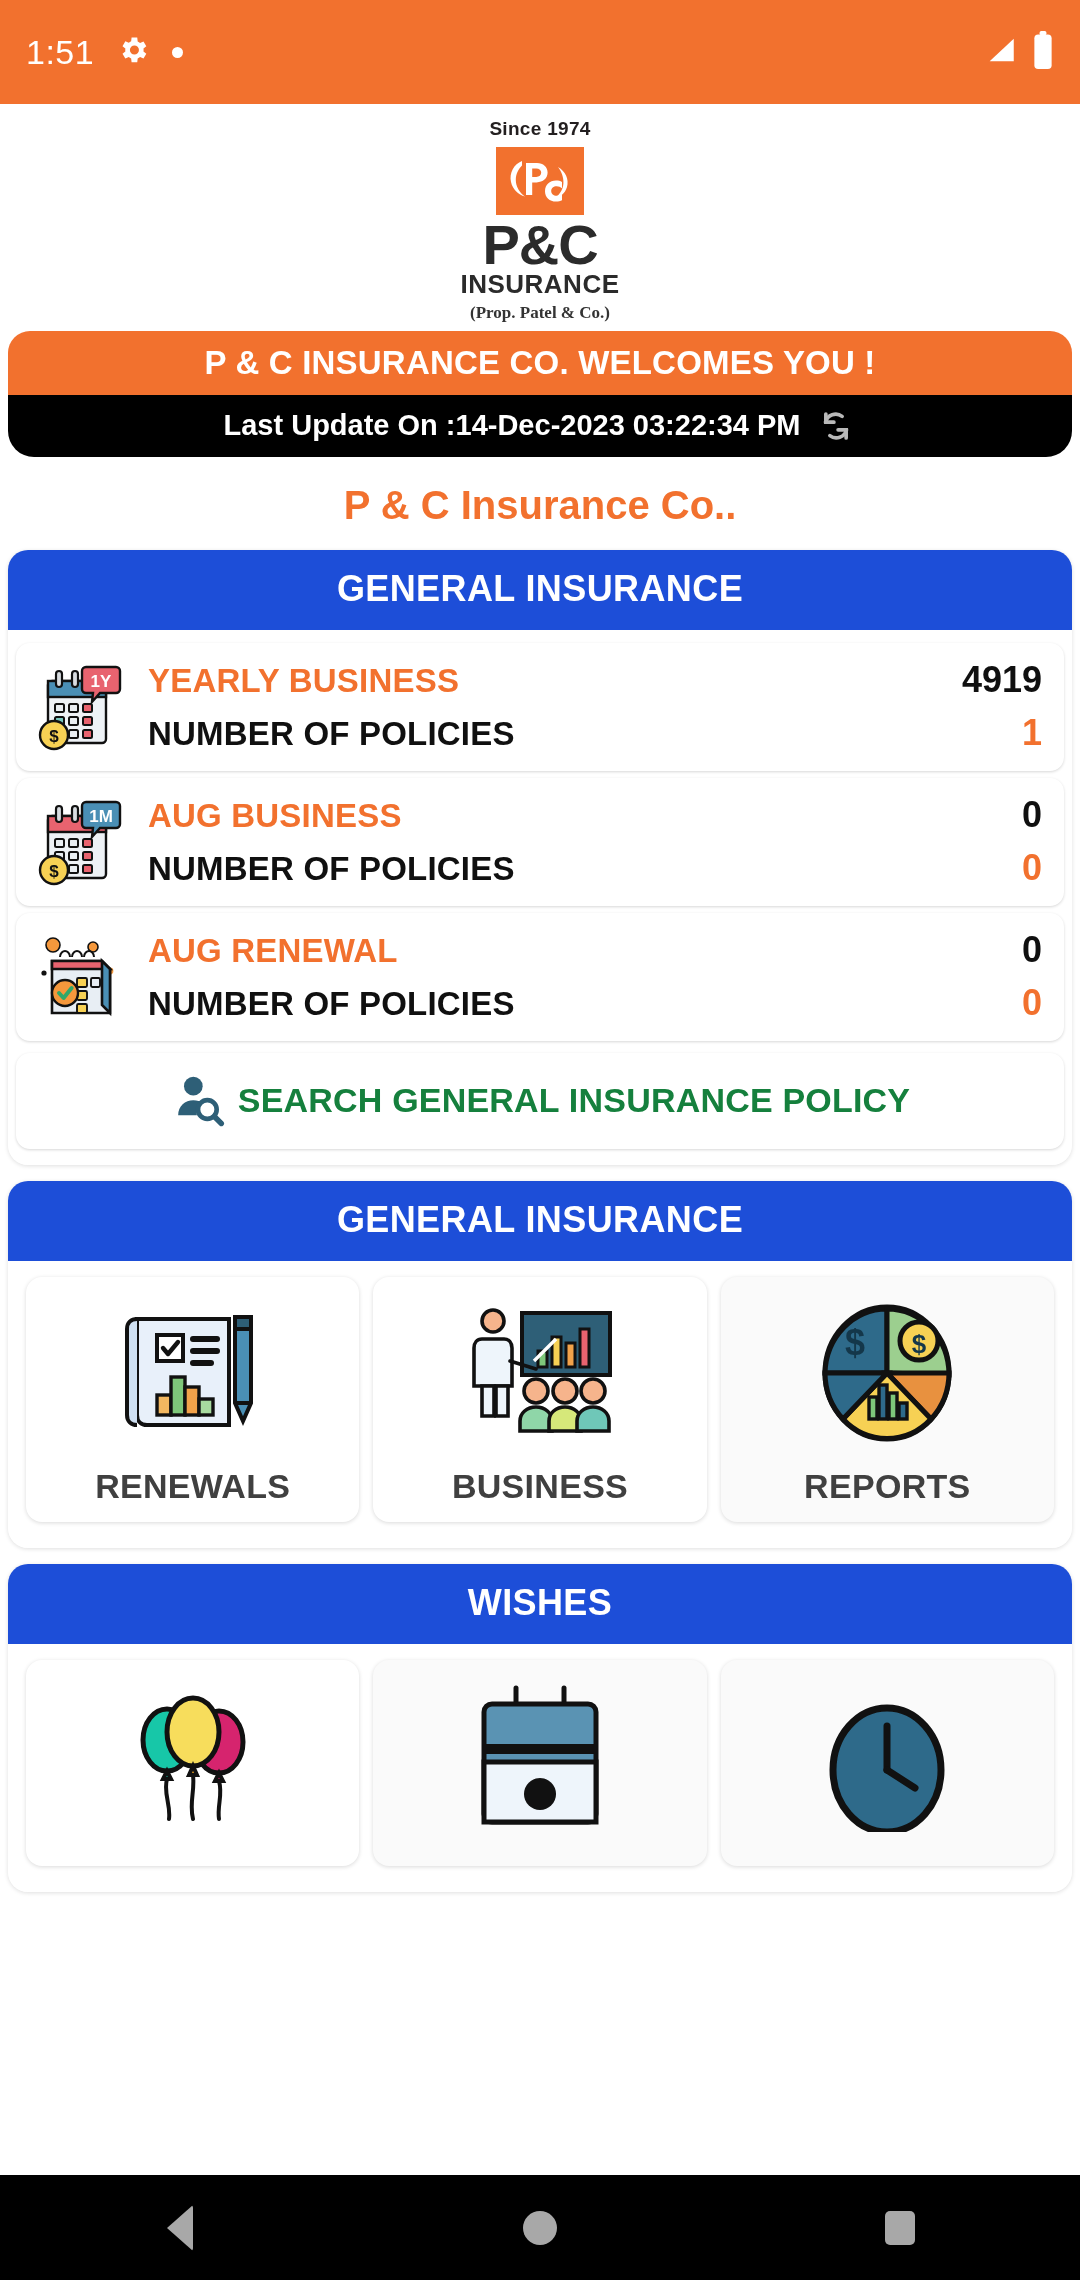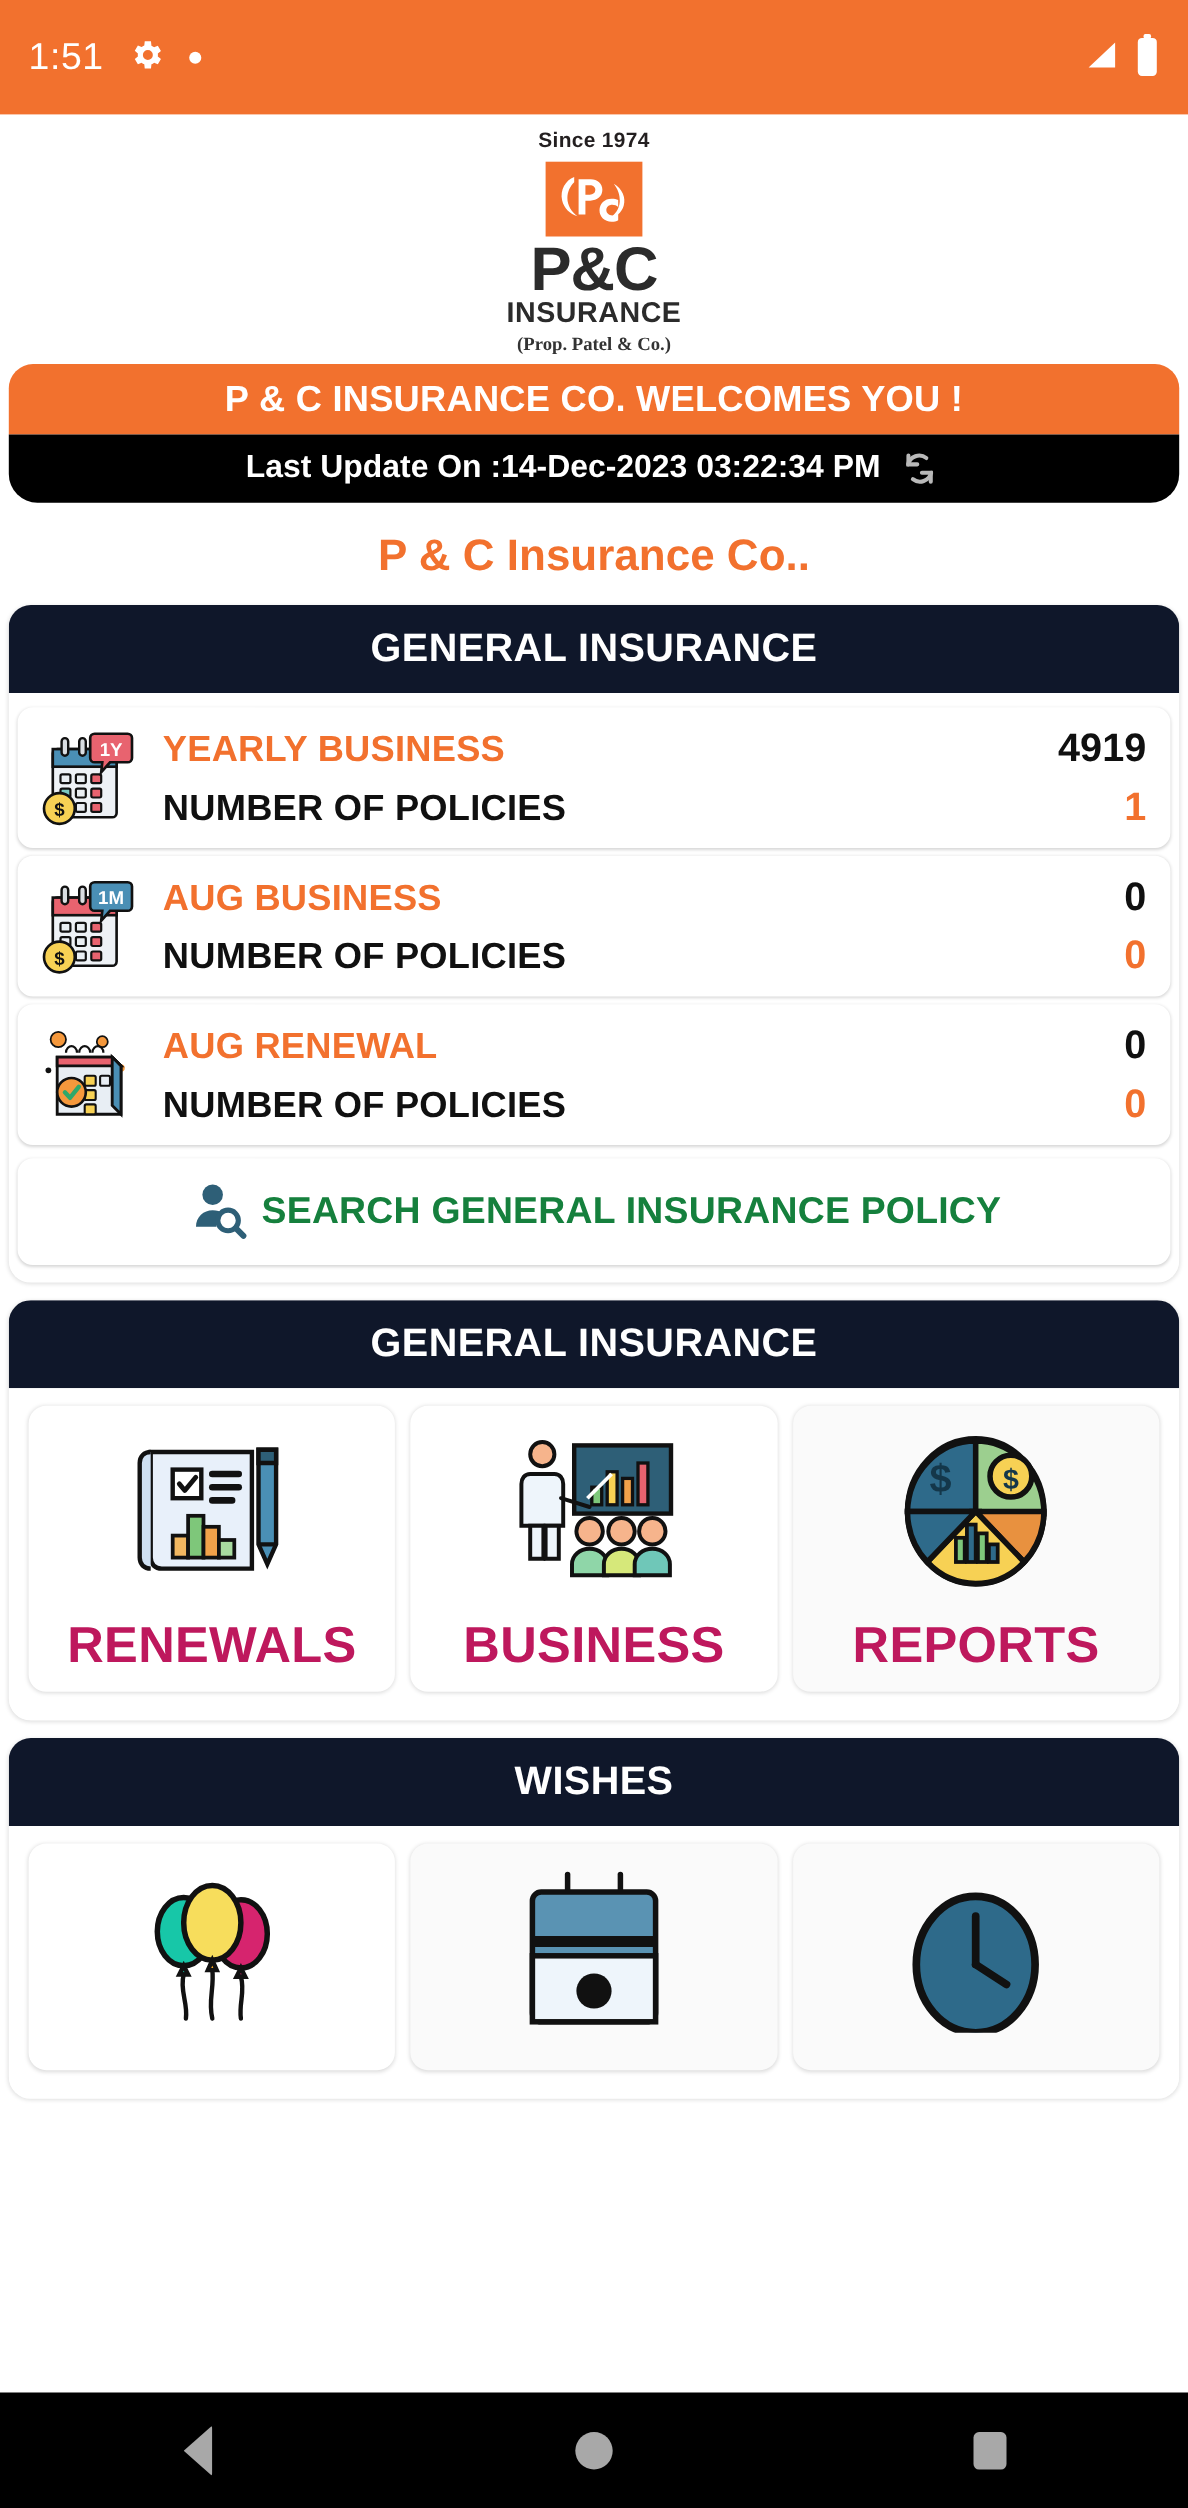--- a/index.html
+++ b/index.html
@@ -110,21 +110,21 @@
 
   
   .panel{
     margin:0 8px 16px;
     background:#f7f7f7;
     border-radius:20px;
     box-shadow:0 1px 4px rgba(0,0,0,.13);
     overflow:hidden;
   }
   .panel-head{
-    background:#0f172a;
+    background:#1d4ed8;
     color:#fff;
     font-size:36px;
     font-weight:700;
     text-align:center;
     padding:18px 0 20px;
     letter-spacing:.4px;
   }
   .panel-body{ background:#fff; padding:6px 8px 10px; }
 
   
@@ -172,21 +172,21 @@
     background:#fff;
     border-radius:16px;
     box-shadow:0 1px 4px rgba(0,0,0,.15);
     display:flex;flex-direction:column;align-items:center;
     padding:22px 6px 16px;
   }
   .tile.alt{ background:#fafafa; }
   .tile-ico{ width:160px;height:150px; }
   .tile-label{
     margin-top:18px;
-    font-size:46px;font-weight:700;color:#be185d;letter-spacing:.3px;
+    font-size:34px;font-weight:700;color:#404040;letter-spacing:.3px;
   }
 
   
   .navbar{
     position:absolute;left:0;right:0;bottom:0;
     height:105px;background:#000;
     display:flex;align-items:center;justify-content:space-around;
   }
   .nav-btn{ width:120px;height:105px;display:flex;align-items:center;justify-content:center; }
   .nav-back{

